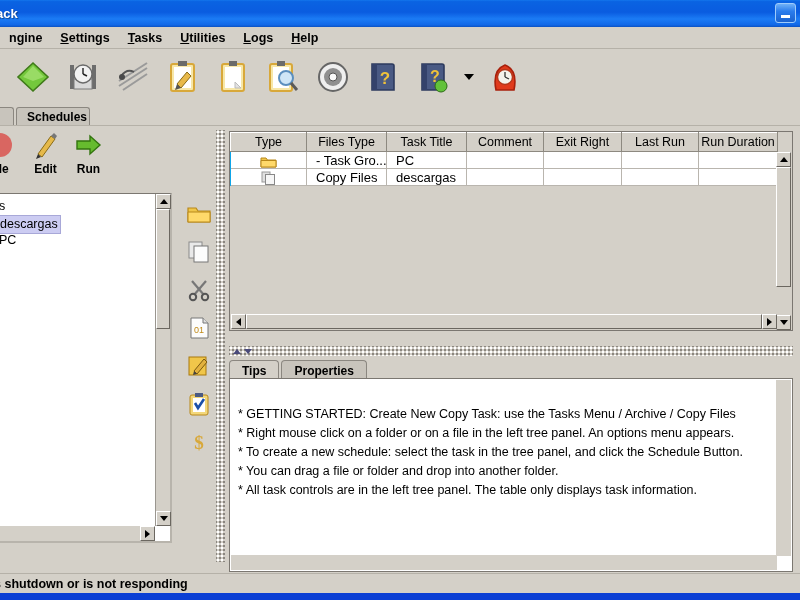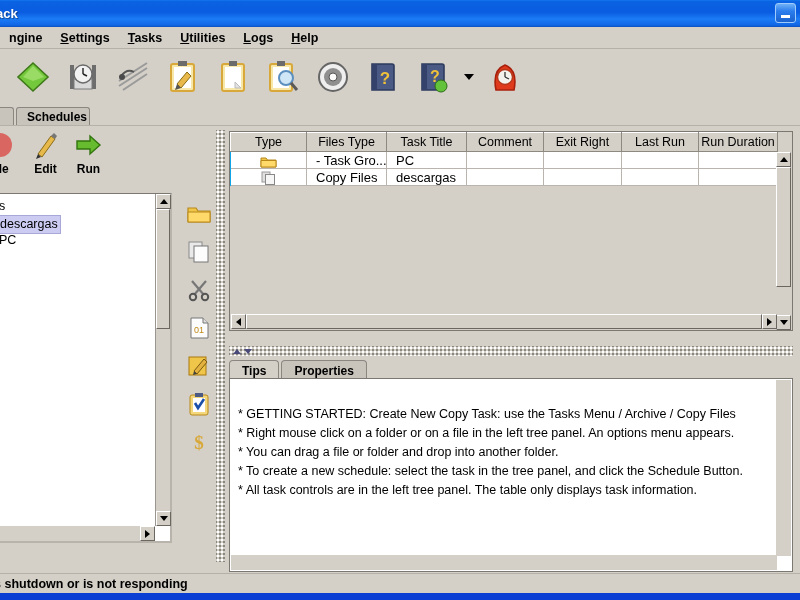--- a/index.html
+++ b/index.html
@@ -537,22 +537,22 @@
 
   <div class="tipswrap">
     <div class="tips-tabs">
       <div class="ttab active"><span>Tips</span></div>
       <div class="ttab"><span>Properties</span></div>
     </div>
     <div class="tips-body">
       <div class="tips-inner">
         <div class="tip-line">*  GETTING STARTED: Create New Copy Task: use the Tasks Menu / Archive / Copy Files</div>
         <div class="tip-line">*  Right mouse click on a folder or on a file in the left tree panel.  An options menu appears.</div>
+        <div class="tip-line">*  To create a new schedule: select the task in the tree panel, and click the Schedule Button.</div>
         <div class="tip-line">*  You can drag a file or folder and drop into another folder.</div>
-        <div class="tip-line">*  To create a new schedule: select the task in the tree panel, and click the Schedule Button.</div>
         <div class="tip-line">*  All task controls are in the left tree panel.  The table only displays task information.</div>
       </div>
       <div class="tips-vscroll"></div>
       <div class="tips-hscroll"></div>
     </div>
   </div>
 
   <div class="statusbar">
     <span class="status-text">s shutdown or is not responding</span>
   </div>

